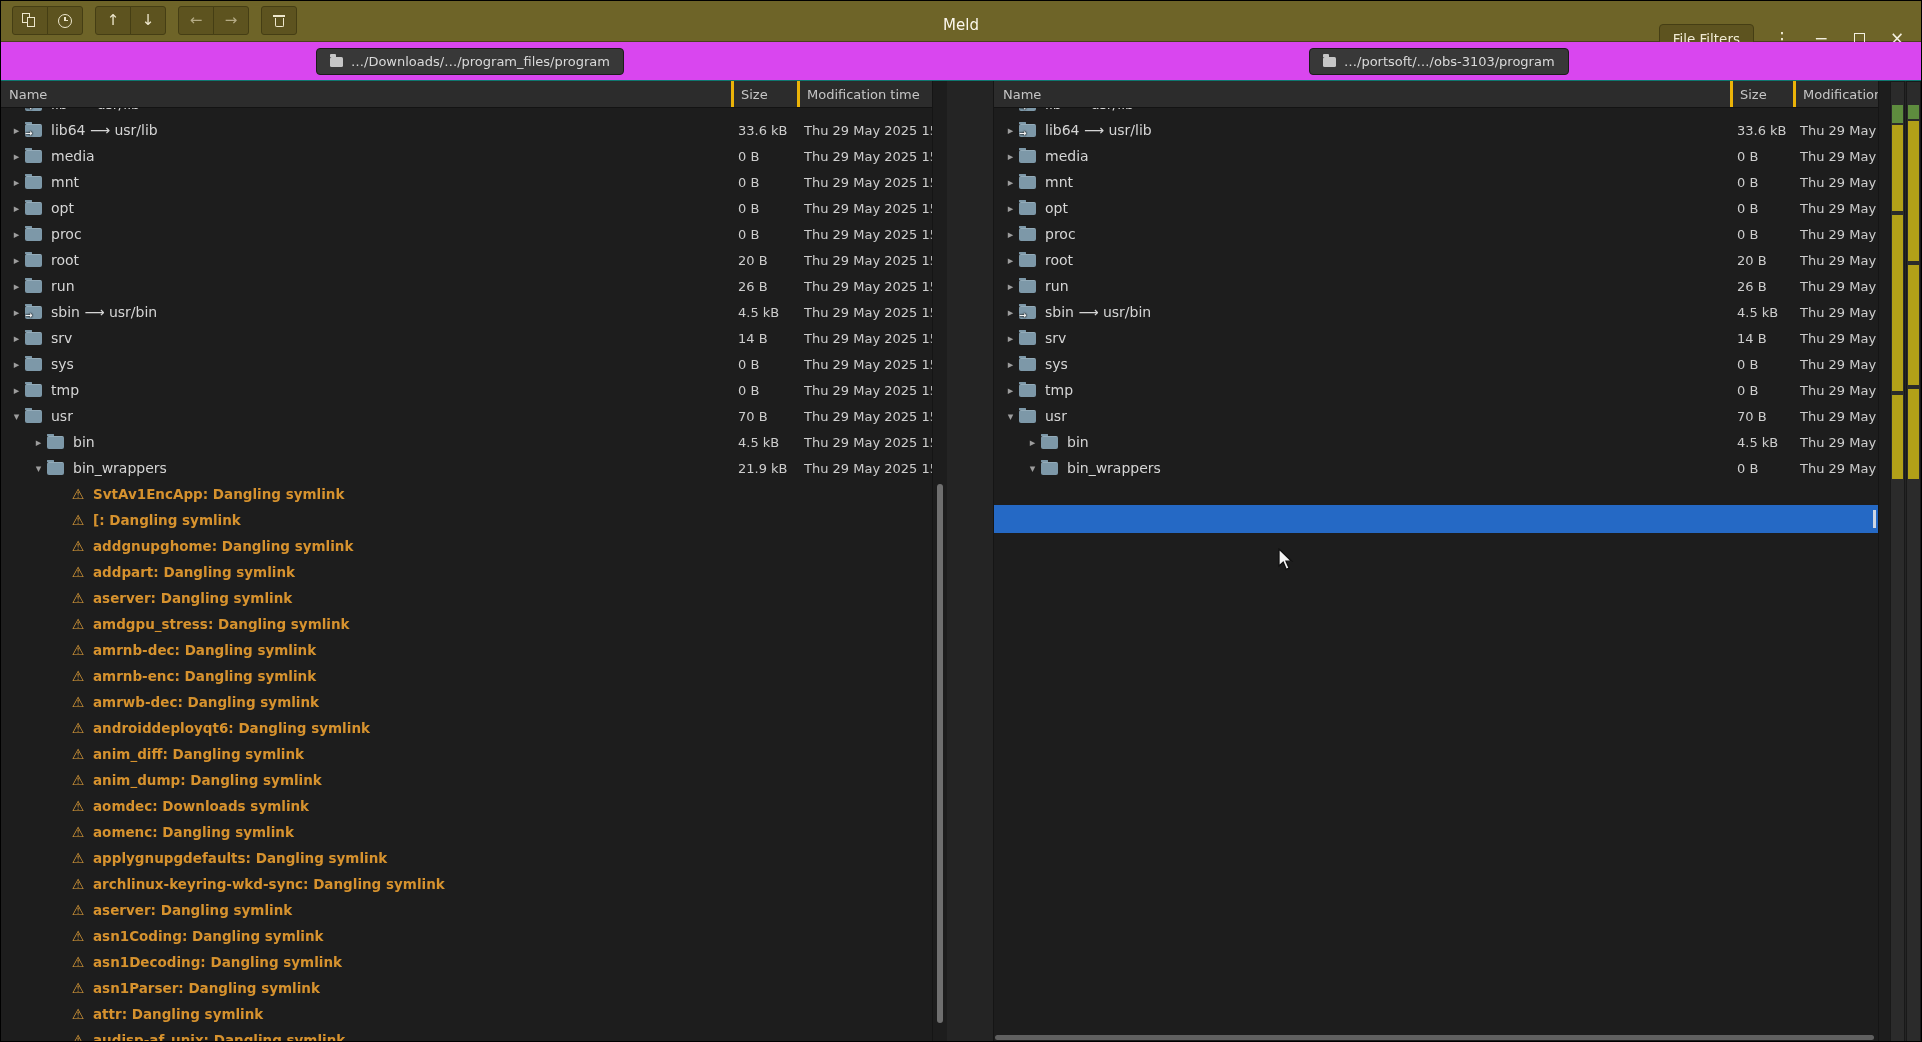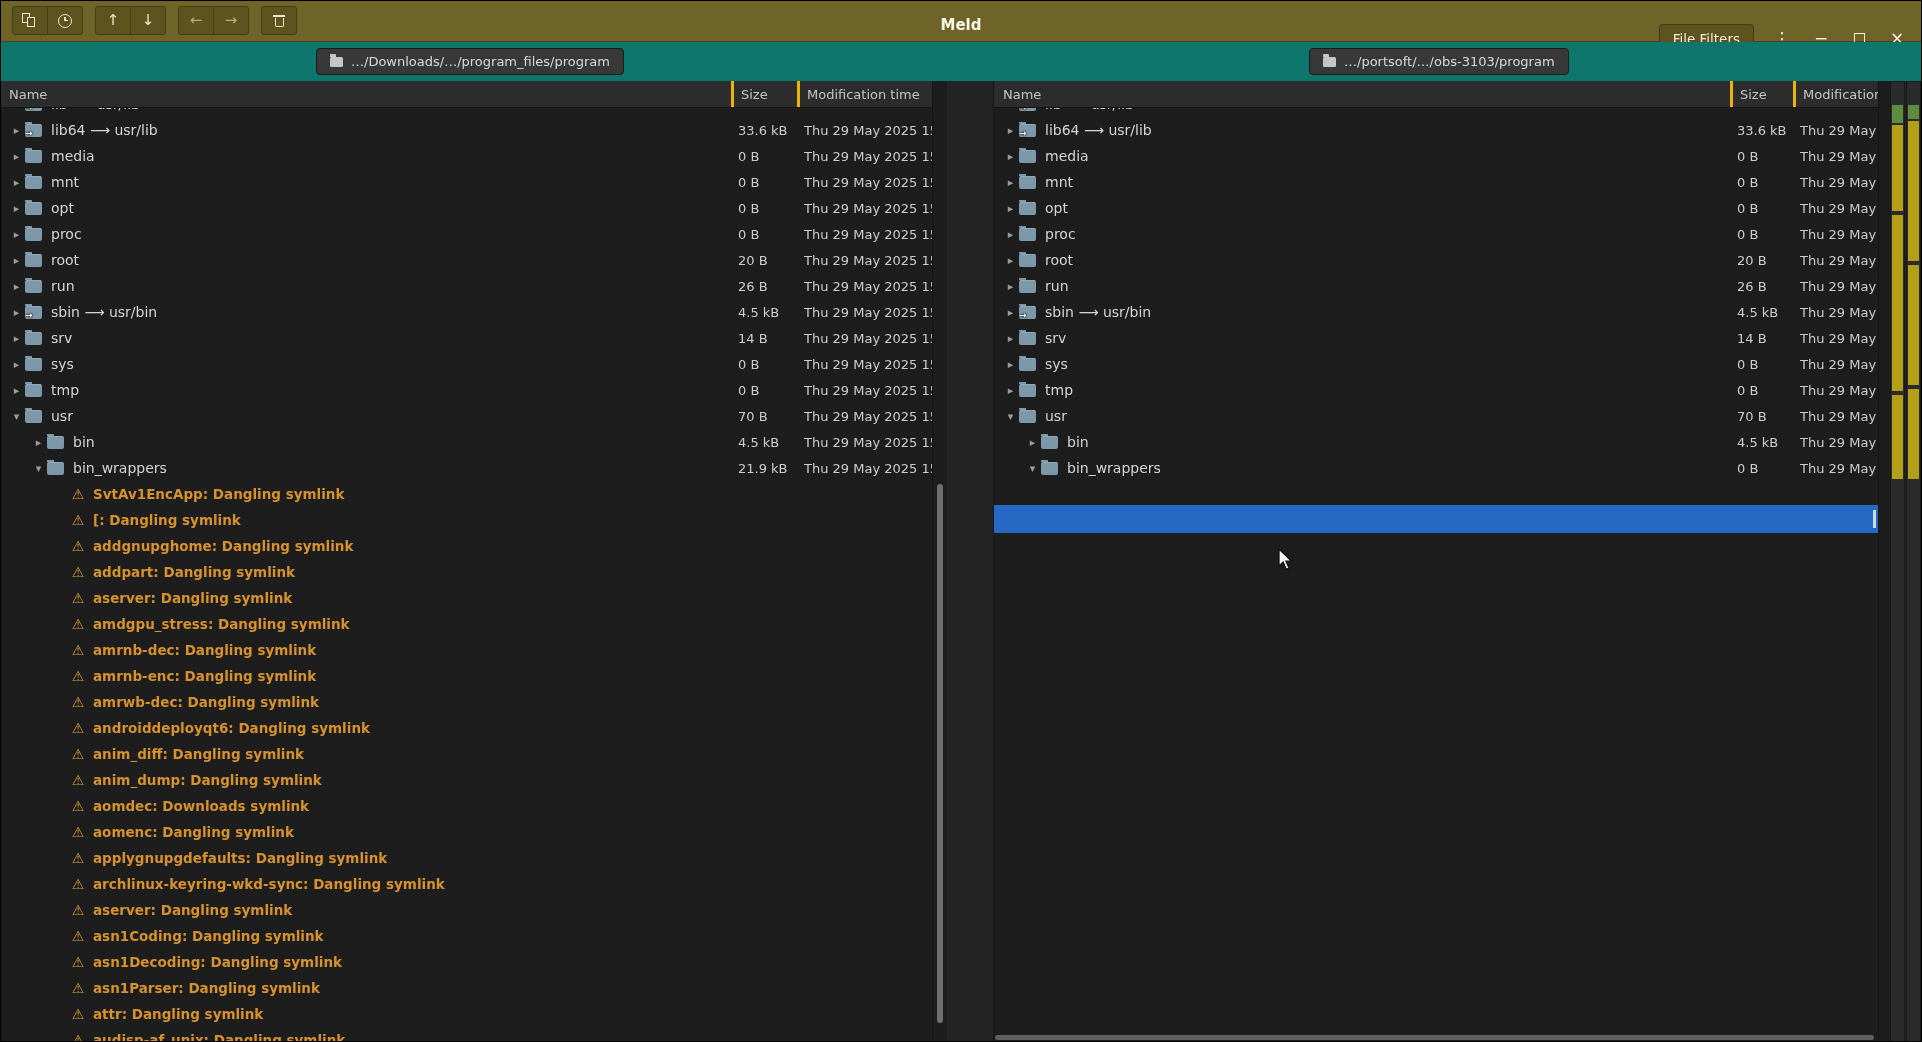--- a/index.html
+++ b/index.html
@@ -16,21 +16,21 @@
     background:var(--titlebar,#6e6428);border-bottom:1px solid #4a431a;
     display:flex;align-items:center;}
   .tb-group{display:flex;margin-left:12px;}
   .tb-btn{width:36px;height:29px;background:var(--button,#5d531f);border:1px solid #453e14;
     display:flex;align-items:center;justify-content:center;color:#eee7cd;padding:0;border-radius:3px;}
   .tb-btn + .tb-btn{margin-left:-1px;border-top-left-radius:0;border-bottom-left-radius:0;}
   .tb-group .tb-btn:first-child:not(:last-child){border-top-right-radius:0;border-bottom-right-radius:0;}
   .tb-btn .glyph{font-size:15px;line-height:1;}
   .tb-btn.dim{color:#b5ab85;}
   .tb-title{position:absolute;left:50%;top:0;height:50px;transform:translateX(-50%);
-    display:flex;align-items:center;font-weight:bold;font-size:15px;color:#fbf7ec;}
+    display:flex;align-items:center;font-weight:normal;font-size:15px;color:#fbf7ec;}
   .tb-right{margin-left:auto;display:flex;align-items:center;gap:16px;padding-right:14px;margin-top:36px;}
   .ff-btn{height:29px;padding:0 13px;background:var(--button,#5d531f);border:1px solid #453e14;
     border-radius:4px;color:#f1ebd4;font-size:13.5px;}
   .icon-btn{background:none;border:none;color:#f1ebd4;font-size:18px;padding:0 3px;line-height:1;}
   .winctl{background:none;border:none;color:#f3efe0;font-size:17px;padding:0;width:22px;height:22px;
     display:flex;align-items:center;justify-content:center;line-height:1;}
   .ic-max{width:9px;height:9px;border:1.5px solid #f3efe0;display:inline-block;}
   
   .ic-compare{width:16px;height:15px;position:relative;display:inline-block;}
   .ic-compare::before,.ic-compare::after{content:"";position:absolute;width:8px;height:10px;
@@ -42,21 +42,21 @@
   .ic-clock::before{content:"";position:absolute;left:5px;top:2px;width:1.5px;height:4px;background:#eee7cd;}
   .ic-clock::after{content:"";position:absolute;left:5px;top:5px;width:4px;height:1.5px;background:#eee7cd;}
   
   .ic-trash{width:12px;height:14px;position:relative;display:inline-block;}
   .ic-trash::before{content:"";position:absolute;left:0;top:1px;width:12px;height:2px;background:#eee7cd;}
   .ic-trash::after{content:"";position:absolute;left:1.5px;top:4px;width:9px;height:9px;
     border:1.5px solid #eee7cd;border-top:none;border-radius:0 0 2px 2px;box-sizing:border-box;}
 
   
   .pathbar{position:absolute;top:42px;left:0;width:100%;height:39px;box-sizing:border-box;
-    background:#0f766e;border-bottom:1px solid #0f766e;}
+    background:#d946ef;border-bottom:1px solid #0f766e;}
   .path-btn{position:absolute;top:6px;height:27px;display:inline-flex;align-items:center;gap:8px;
     background:#383838;border:1px solid #1b1b1b;border-radius:4px;color:#dadada;font-size:13px;padding:0 13px;}
   .mini-folder{width:13px;height:10px;background:#c6c6c6;border-radius:1.5px;position:relative;display:inline-block;flex:none;}
   .mini-folder::before{content:"";position:absolute;top:-3px;left:0;width:6px;height:3px;background:#c6c6c6;border-radius:1px 1px 0 0;}
 
   
   .pane{position:absolute;top:81px;bottom:0;background:var(--pane-background,#1d1d1d);box-sizing:border-box;}
   .pane-left{left:0;width:933px;border-right:1px solid #151515;}
   .pane-right{left:993px;width:885px;border-left:1px solid #151515;}
   .thead{height:27px;background:var(--header,#2c2c2c);border-bottom:1px solid #131313;display:flex;

